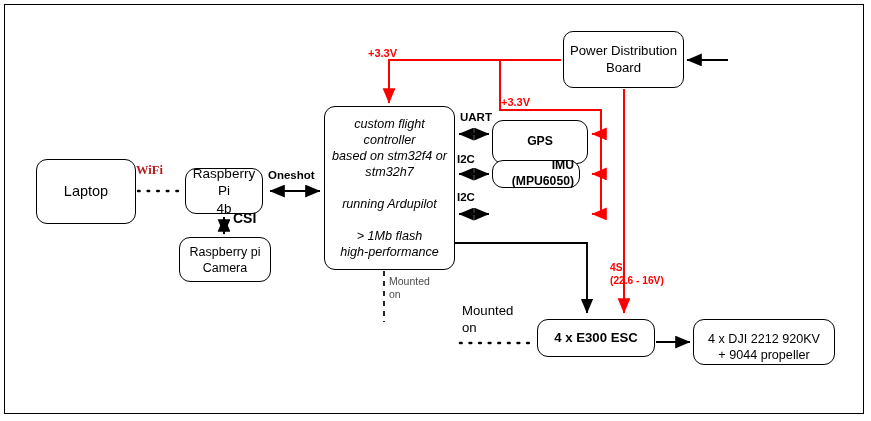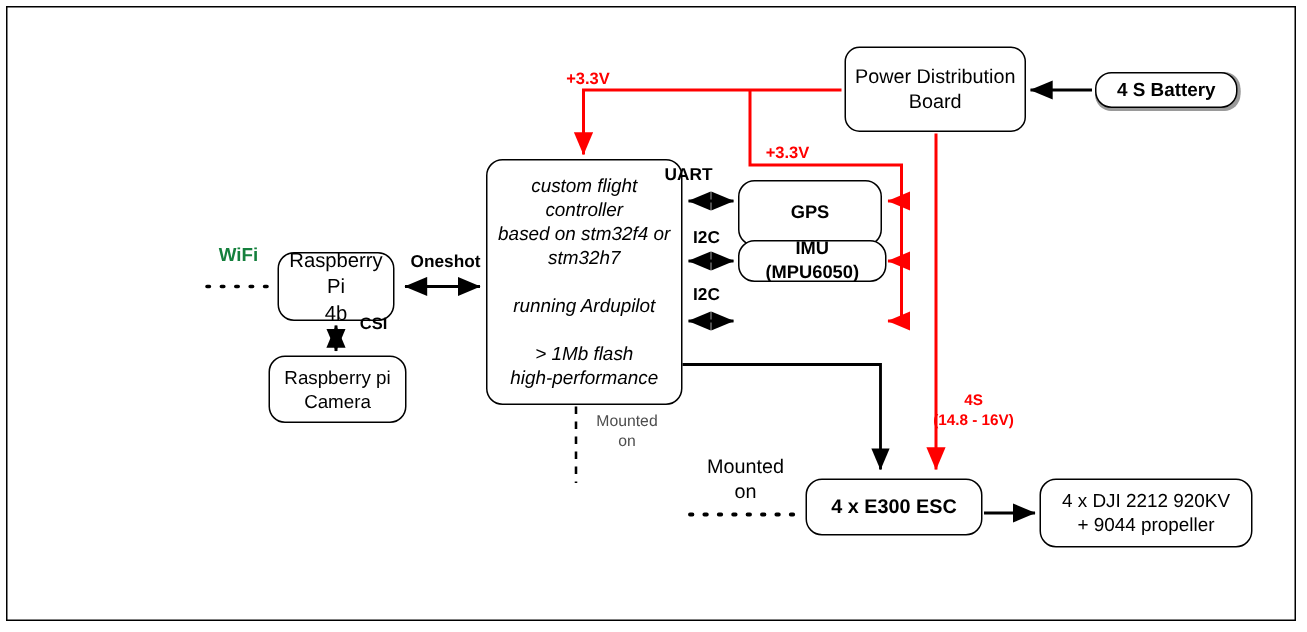--- a/index.html
+++ b/index.html
@@ -51,51 +51,50 @@
     border: 1.7px solid #000000;
     box-shadow: 2px 2px 0 0 #9a9a9a, 2px 0 0 0 #9a9a9a, 0 2px 0 0 #9a9a9a;
   }
   .node-text {
     padding: 1px 5px;
     white-space: pre-line;
   }
   .label {
     position: absolute;
     color: #000000;
-    text-align: center;
     line-height: 1.25;
     white-space: pre-line;
     z-index: 4;
   }
   .label.red   { color: #ff0000; font-weight: bold; }
-  .label.blue  { color: #15803d; font-weight: bold; }
+  .label.blue  { color: #b91c1c; font-weight: bold; font-family: Liberation Serif, serif; }
   .label.gray  { color: #4d4d4d; }
   .label.bold  { font-weight: bold; }
 
   
   #node-laptop            { left: 36px;  top: 159px; width: 100px; height: 65px; font-size: 14.5px; }
   #node-rpi               { left: 185px; top: 168px; width: 78px;  height: 46px; font-size: 13.5px; }
   #node-rpi-camera        { left: 179px; top: 237px; width: 92px;  height: 45px; font-size: 12.5px; }
   #node-flight-controller { left: 324px; top: 106px; width: 131px; height: 164px; font-size: 12.6px; font-style: italic; }
   #node-gps               { left: 492px; top: 120px; width: 96px;  height: 44px; font-size: 12.2px; font-weight: bold; }
-  #node-imu               { left: 492px; top: 160px; width: 99px;  height: 28px; font-size: 12.2px; font-weight: bold; }
+  #node-imu               { left: 492px; top: 160px; width: 88px;  height: 28px; font-size: 12.2px; font-weight: bold; text-align: right; }
   #node-pressure          { left: 492px; top: 198px; width: 96px;  height: 32px; font-size: 11.6px; font-weight: bold; }
   #node-pdb               { left: 563px; top: 31px;  width: 121px; height: 57px; font-size: 13.2px; border-radius: 10px; }
   #node-battery           { left: 730px; top: 48px;  width: 95px;  height: 24px; font-size: 12.6px; font-weight: bold; }
   #node-frame             { left: 327px; top: 322px; width: 128px; height: 42px; font-size: 13.2px; }
   #node-esc               { left: 537px; top: 319px; width: 118px; height: 38px; font-size: 13.2px; font-weight: bold; }
-  #node-motors            { left: 693px; top: 319px; width: 142px; height: 46px; font-size: 12.6px; }
+  #node-motors            { left: 693px; top: 319px; width: 142px; height: 46px; font-size: 12.6px; align-items: flex-end; }
 
   
   #label-vcc-left    { left: 368px; top: 47px;  width: 48px;  font-size: 11px; }
   #label-vcc-mid     { left: 501px; top: 96px;  width: 48px;  font-size: 11px; }
   #label-wifi        { left: 136px; top: 163px; width: 46px;  font-size: 12.5px; }
   #label-mavlink     { left: 268px; top: 168px; width: 58px;  font-size: 11.5px; }
-  #label-csi         { left: 233px; top: 210px; width: 32px;  font-size: 11px; }
-  #label-uart        { left: 441px; top: 110px; width: 36px;  font-size: 11.5px; }
+  #label-csi         { left: 233px; top: 210px; width: 32px;  font-size: 14px; }
+  #label-uart        { left: 460px; top: 110px; width: 36px;  font-size: 11.5px; }
   #label-i2c-1       { left: 457px; top: 152px; width: 28px;  font-size: 11.5px; }
   #label-i2c-2       { left: 457px; top: 190px; width: 28px;  font-size: 11.5px; }
   #label-pwm         { left: 471px; top: 248px; width: 132px; font-size: 12.6px; }
   #label-mounted-1   { left: 389px; top: 275px; width: 58px;  font-size: 10.5px; }
   #label-mounted-2   { left: 462px; top: 303px; width: 70px;  font-size: 13.2px; }
   #label-4s          { left: 610px; top: 262px; width: 78px;  font-size: 10.2px; }
 </style>
 </head>
 <body>
 
@@ -188,20 +187,23 @@
     <g>
       <path d="M601,214 L592,214" fill="none" stroke="#ff0000" stroke-width="2" marker-end="url(#arrow-red)"></path>
     </g>
 
      ESC (4S main power) --&gt;
     <g>
       <line x1="624" y1="89" x2="624" y2="313" stroke="#ff0000" stroke-width="2" marker-end="url(#arrow-red)"></line>
     </g>
   </svg>
 
+  <div class="node" id="node-laptop">
+    <span class="node-text">Laptop</span>
+  </div>
 
   <div class="node" id="node-rpi">
     <span class="node-text">Raspberry Pi
 4b</span>
   </div>
 
   <div class="node" id="node-rpi-camera">
     <span class="node-text">Raspberry pi
 Camera</span>
   </div>
@@ -224,23 +226,20 @@
   <div class="node" id="node-imu">
     <span class="node-text">IMU (MPU6050)</span>
   </div>
 
 
   <div class="node" id="node-pdb">
     <span class="node-text">Power Distribution
 Board</span>
   </div>
 
-  <div class="node shadowed" id="node-battery">
-    <span class="node-text">4 S Battery</span>
-  </div>
 
 
   <div class="node" id="node-esc">
     <span class="node-text">4 x E300 ESC</span>
   </div>
 
   <div class="node" id="node-motors">
     <span class="node-text">4 x DJI 2212 920KV
 + 9044 propeller</span>
   </div>
@@ -251,15 +250,15 @@
   <div class="label bold" id="label-mavlink">Oneshot</div>
   <div class="label bold" id="label-csi">CSI</div>
   <div class="label bold" id="label-uart">UART</div>
   <div class="label bold" id="label-i2c-1">I2C</div>
   <div class="label bold" id="label-i2c-2">I2C</div>
   <div class="label gray" id="label-mounted-1">Mounted
 on</div>
   <div class="label" id="label-mounted-2">Mounted
 on</div>
   <div class="label red" id="label-4s">4S
-(14.8 - 16V)</div>
+(22.6 - 16V)</div>
 
 </div>
 
 </body></html>

